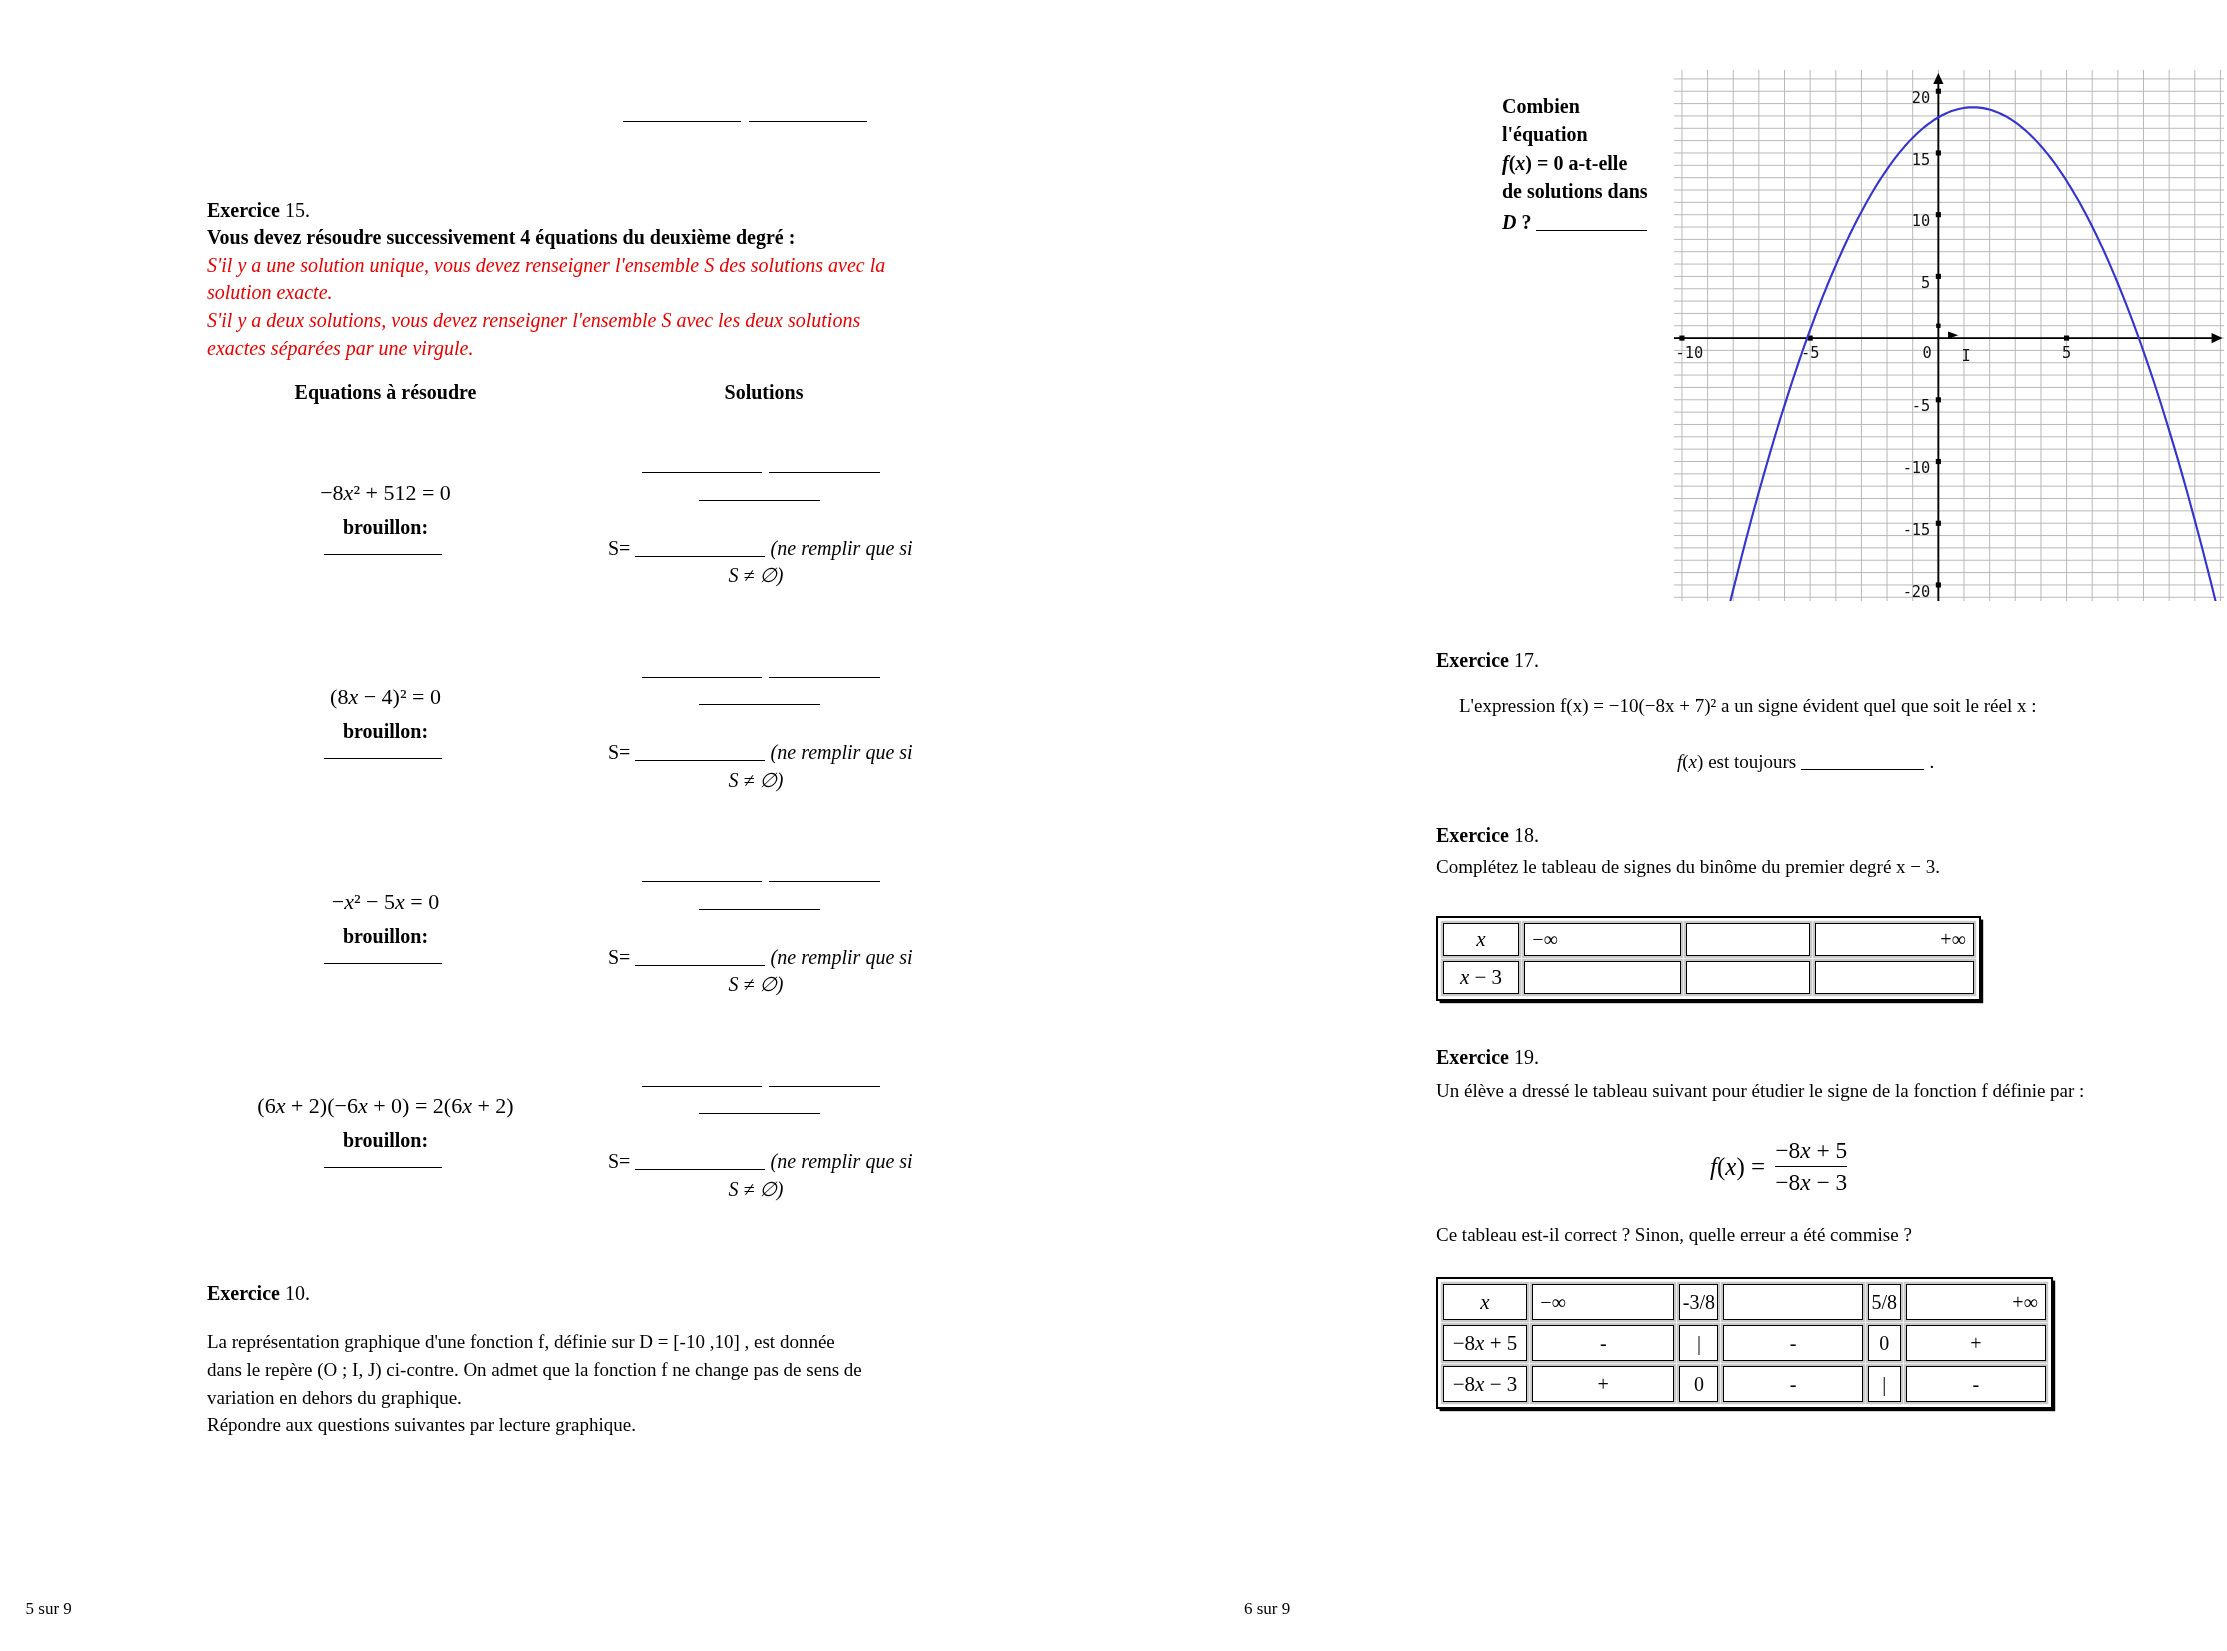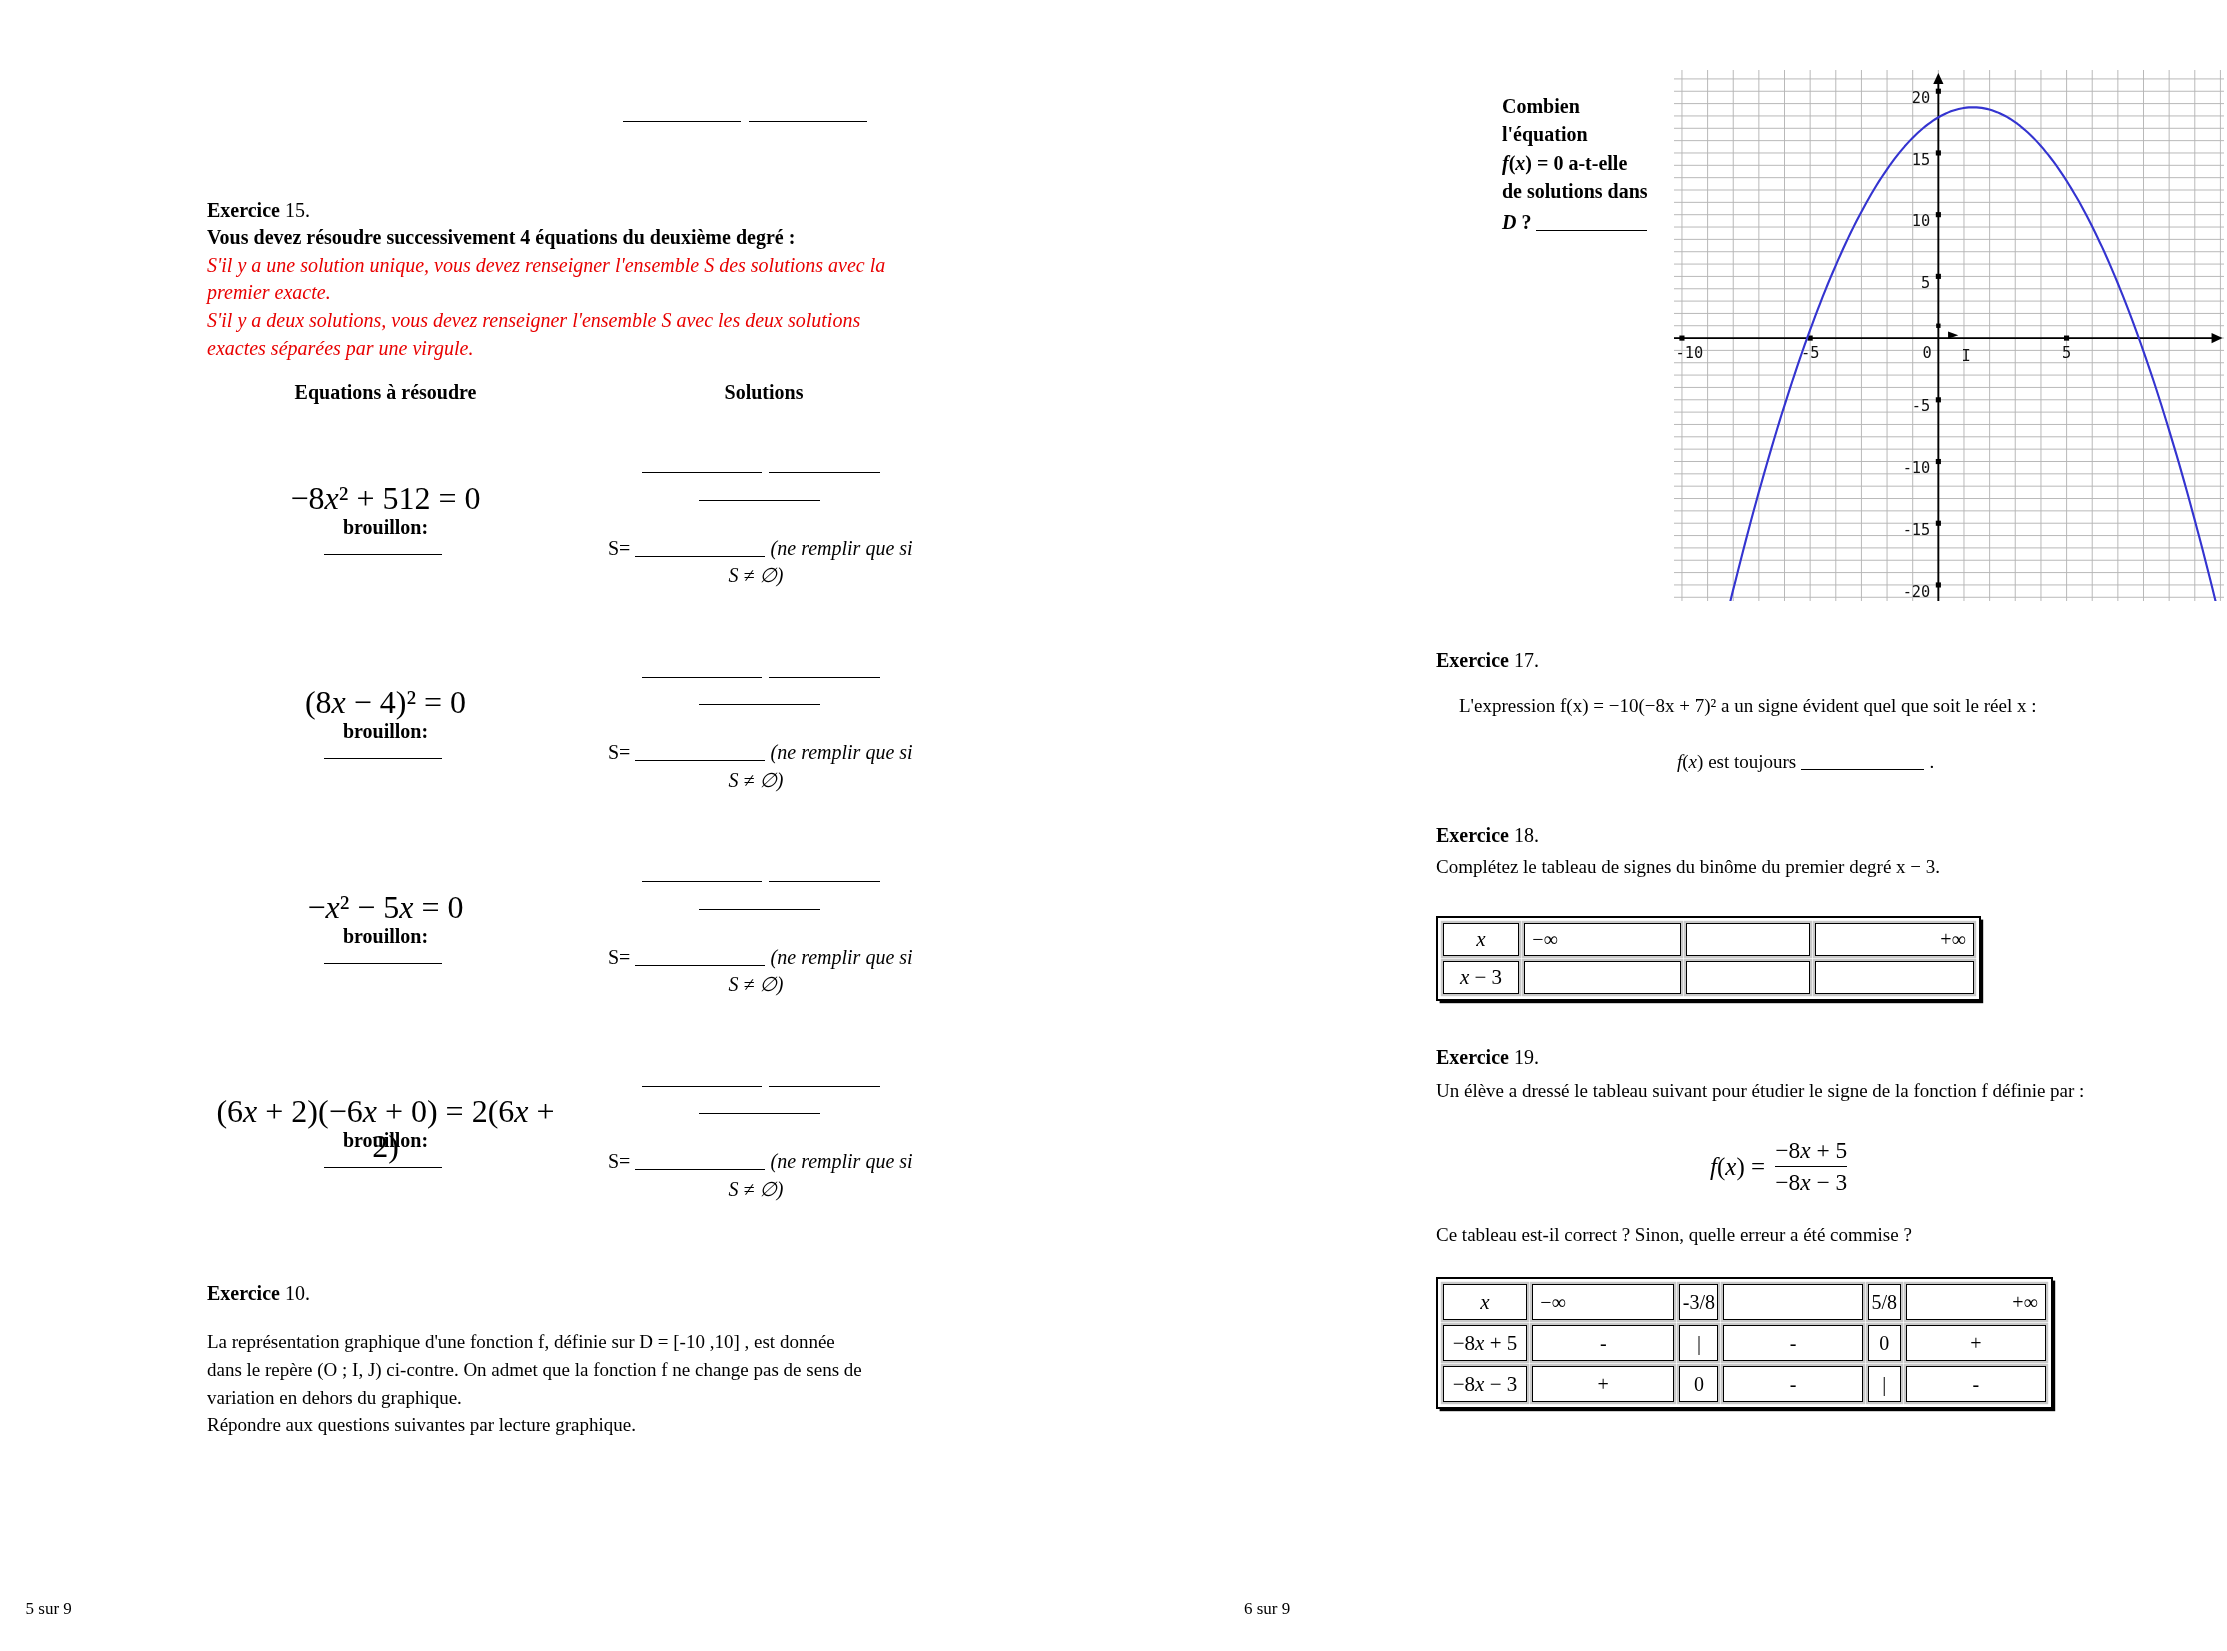--- a/index.html
+++ b/index.html
@@ -1,21 +1,21 @@
 <!DOCTYPE html>
 <html style="font-size:11.7px"><head>
 <meta charset="utf-8">
 <style>
   html,body{margin:0;padding:0;background:#ffffff;}
   .canvas{position:relative;width:2227px;height:1652px;background:#fff;overflow:hidden;
           font-family:"Liberation Serif", serif;color:#000;}
   .abs{position:absolute;}
   .t26{font-size:19px;line-height:1.18;}
   .t27{font-size:20px;line-height:1.18;}
-  .t33{font-size:32px;line-height:1.1;}
+  .t33{font-size:22px;line-height:1.1;}
   .bold{font-weight:bold;}
   .ital{font-style:italic;}
   .red{color:#e80000;}
   .center{text-align:center;}
   .nowrap{white-space:nowrap;}
   .bline{position:absolute;height:0;border-top:1.7px solid #000;}
   .iblank{display:inline-block;border-bottom:1.7px solid #000;height:1em;vertical-align:-2.2px;margin:0 5.8px 0 4.4px;}
   .scriptD{font-style:italic;font-weight:bold;font-family:"Liberation Serif",serif;}
   .eqcol{position:absolute;left:212px;width:347px;text-align:center;}
   .footer{font-size:17px;}
@@ -44,21 +44,21 @@
     <div class="bline" style="left:623px;top:121px;width:118px;"></div>
     <div class="bline" style="left:749px;top:121px;width:118px;"></div>
 
     <div class="abs t27" style="left:207px;top:199px;">
       <b>Exercice</b>
       <span>15.</span>
     </div>
     <div class="abs t27 bold" style="left:207px;top:226px;">Vous devez résoudre successivement 4 équations du deuxième degré :</div>
 
     <div class="abs t27 ital red" style="left:207px;top:254px;">S'il y a une solution unique, vous devez renseigner l'ensemble S des solutions avec la</div>
-    <div class="abs t27 ital red" style="left:207px;top:281px;">premier exacte.</div>
+    <div class="abs t27 ital red" style="left:207px;top:281px;">solution exacte.</div>
     <div class="abs t27 ital red" style="left:207px;top:309px;">S'il y a deux solutions, vous devez renseigner l'ensemble S avec les deux solutions</div>
     <div class="abs t27 ital red" style="left:207px;top:337px;">exactes séparées par une virgule.</div>
 
     <div class="eqcol t27 bold" style="top:381px;">Equations à résoudre</div>
     <div class="abs t27 bold center" style="left:658px;top:381px;width:212px;">Solutions</div>
 
     <div class="eqcol t33" style="top:481px;">−8<i>x</i>² + 512 = 0</div>
     <div class="eqcol t27 bold" style="top:516px;">brouillon:</div>
     <div class="bline" style="left:324px;top:554px;width:118px;"></div>
     <div class="bline" style="left:642px;top:472px;width:120px;"></div>

